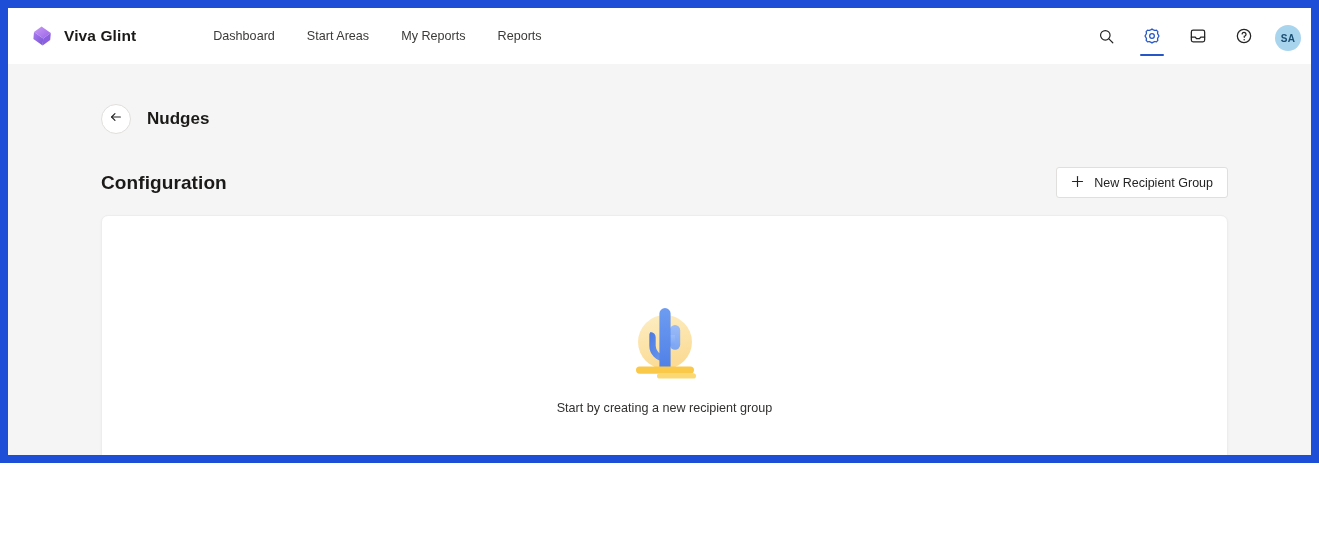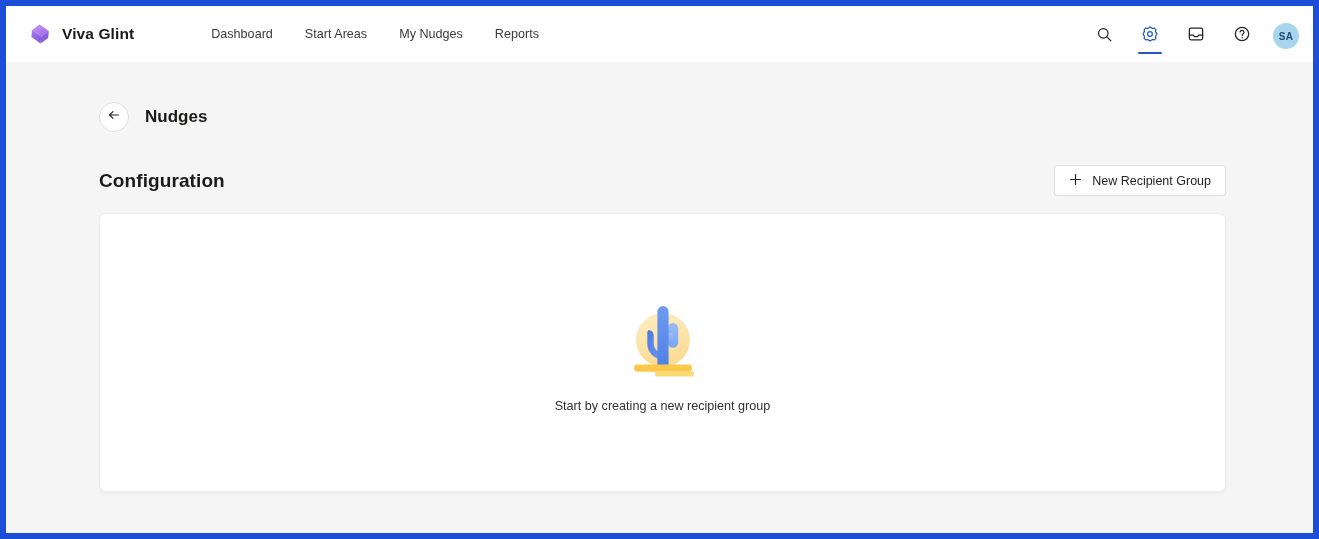--- a/index.html
+++ b/index.html
@@ -8,22 +8,22 @@
     width: 1319px;
     height: 539px;
     overflow: hidden;
     font-family: "Liberation Sans", sans-serif;
     background: #ffffff;
   }
 
   #app-window {
     position: relative;
     width: 1319px;
-    height: 539px;
-    border: 6px solid #1d4ed8;
+    height: 463px;
+    border: 8px solid #1d4ed8;
     background: #0c4a6e;
     overflow: hidden;
   }
 
   
   #top-nav {
     position: absolute;
     left: 0; top: 0;
     width: 1313px;
     height: 56px;
@@ -209,21 +209,21 @@
           <path d="M3.0 7.0 L12.2 13.4 L11.6 20.4 L2.4 14.0 Z" fill="url(#lg2)"></path>
           <path d="M19.8 8.0 L12.2 13.4 L11.6 20.4 L19.2 15.0 Z" fill="#8b5fe0"></path>
         </svg>
       </span>
       <span class="brand-name">Viva Glint</span>
     </div>
 
     <div class="nav-links">
       <span class="nav-link">Dashboard</span>
       <span class="nav-link">Start Areas</span>
-      <span class="nav-link">My Nudges</span>
+      <span class="nav-link">My Reports</span>
       <span class="nav-link">Reports</span>
     </div>
 
     <div class="nav-actions">
 
       <span class="nav-icon-btn">
         <svg width="17" height="17" viewBox="0 0 20 20" fill="none" stroke="#242424" stroke-width="1.4">
           <circle cx="8.6" cy="8.6" r="5.6"></circle>
           <line x1="12.8" y1="12.8" x2="17.4" y2="17.4" stroke-linecap="round"></line>
         </svg>

